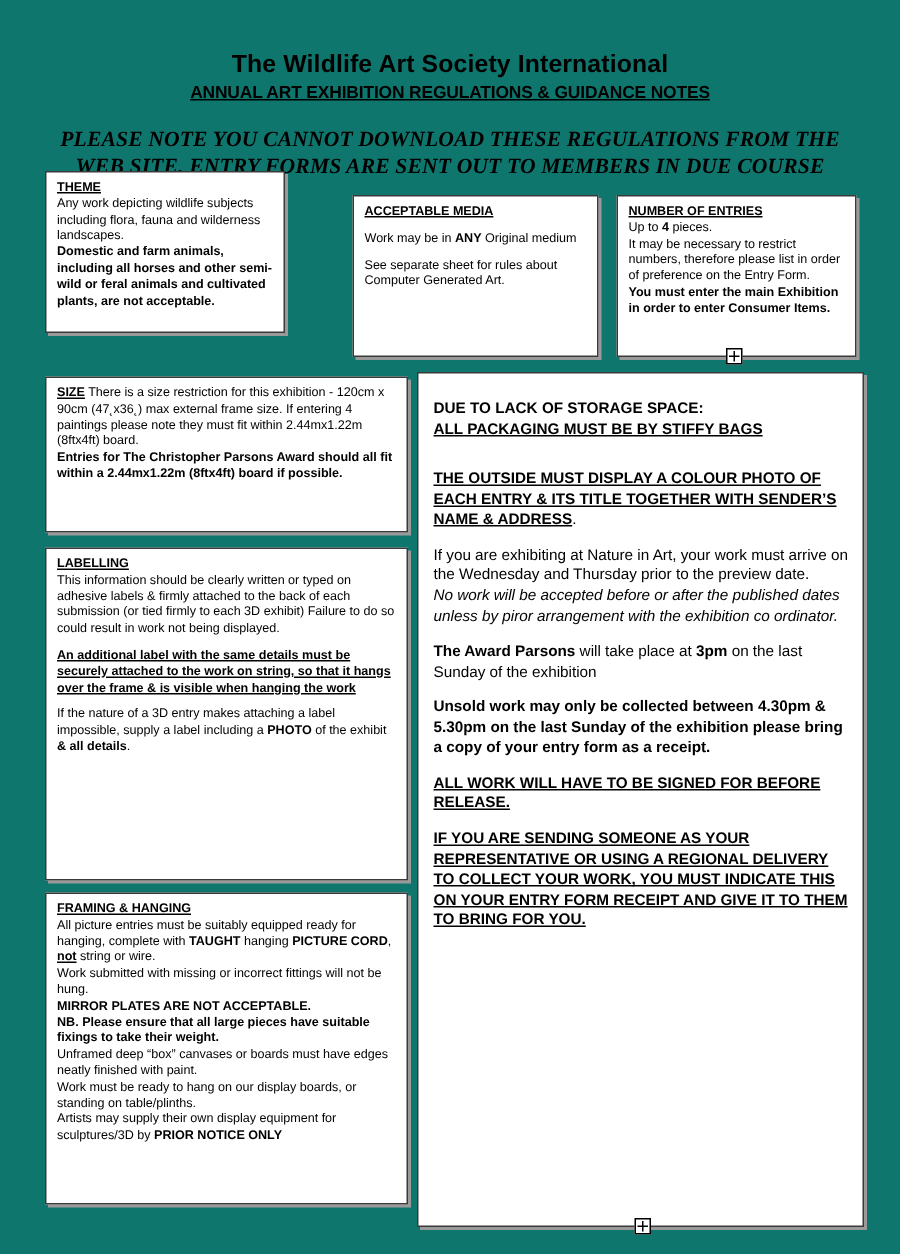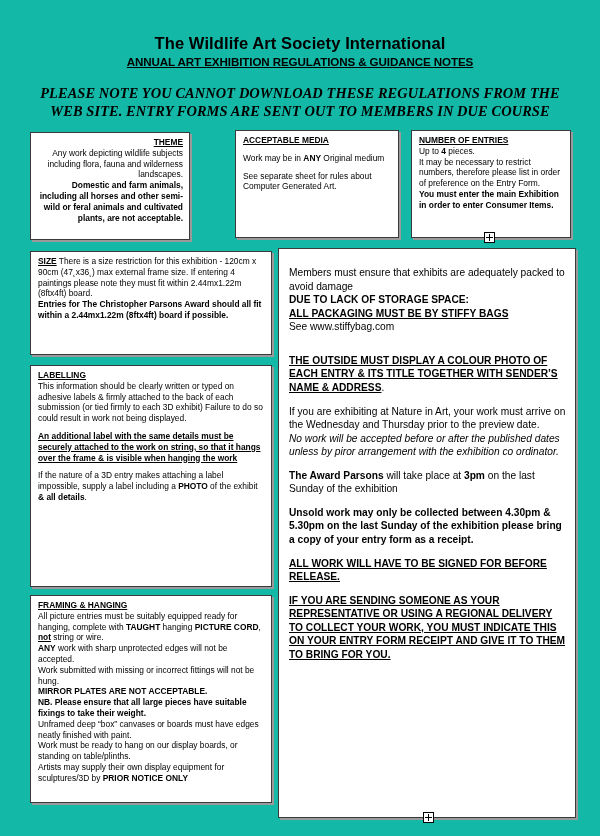--- a/index.html
+++ b/index.html
@@ -12,21 +12,21 @@
     height: 836px;
     position: relative;
     font-family: "Liberation Sans", sans-serif;
     color: #000000;
     overflow: hidden;
   }
   .page {
     position: relative;
     width: 600px;
     height: 836px;
-    background: #14b8a6;
+    background: #0f766e;
   }
 
   
   .header {
     text-align: center;
     padding-top: 34px;
   }
   .title-main {
     font-family: "Liberation Sans", sans-serif;
     font-size: 16.5px;
@@ -75,21 +75,21 @@
   .hdr {
     font-weight: bold;
     text-decoration: underline;
   }
   .b { font-weight: bold; }
   .u { }
   .bu { font-weight: bold; text-decoration: underline; }
   .it { font-style: italic; }
 
   
-  #box-theme   { left: 30px;  top: 132px; width: 160px;  height: 108px; text-align: right; }
+  #box-theme   { left: 30px;  top: 114px; width: 160px;  height: 108px; }
   #box-media   { left: 235px; top: 130px; width: 164px;  height: 108px; }
   #box-entries { left: 411px; top: 130px; width: 160px;  height: 108px; }
 
   
   #box-size    { left: 30px;  top: 251px; width: 242px;  height: 104px; }
   #box-label   { left: 30px;  top: 365px; width: 242px;  height: 222px; }
   #box-framing { left: 30px;  top: 595px; width: 242px;  height: 208px; }
 
   
   #box-packaging {
@@ -182,35 +182,32 @@
     <p>This information should be clearly written or typed on adhesive labels &amp; firmly attached to the back of each submission (or tied firmly to each 3D exhibit) Failure to do so could result in work not being displayed.</p>
     <div class="gap"></div>
     <p class="bu">An additional label with the same details must be securely attached to the work on string, so that it hangs over the frame &amp; is visible when hanging the work</p>
     <div class="gap"></div>
     <p><span>If the nature of a 3D entry makes attaching a label impossible, supply a label including a </span><span class="b">PHOTO</span><span> of the exhibit </span><span class="b">&amp; all details</span><span>.</span></p>
   </div>
 
   <div class="box" id="box-framing">
     <p class="hdr">FRAMING &amp; HANGING</p>
     <p><span>All picture entries must be suitably equipped ready for hanging, complete with </span><span class="b">TAUGHT</span><span> hanging </span><span class="b">PICTURE CORD</span><span>, </span><span class="bu">not</span><span> string or wire.</span></p>
-    <p><span class="b">ANY</span><span> work with sharp unprotected edges will not be accepted.</span></p>
     <p>Work submitted with missing or incorrect fittings will not be hung.</p>
     <p class="b">MIRROR PLATES ARE NOT ACCEPTABLE.</p>
     <p class="b">NB. Please ensure that all large pieces have suitable fixings to take their weight.</p>
     <p>Unframed deep “box” canvases or boards must have edges neatly finished with paint.</p>
     <p>Work must be ready to hang on our display boards, or standing on table/plinths.</p>
     <p><span>Artists may supply their own display equipment for sculptures/3D by </span><span class="b">PRIOR NOTICE ONLY</span></p>
   </div>
 
   <div class="box" id="box-packaging">
     <div class="gap"></div>
-    <p>Members must ensure that exhibits are adequately packed to avoid damage</p>
     <p class="pack-caps-bold">DUE TO LACK OF STORAGE SPACE:</p>
     <p class="pack-caps-bu">ALL PACKAGING MUST BE BY STIFFY BAGS</p>
-    <p>See www.stiffybag.com</p>
     <div class="gap"></div>
     <div class="gap"></div>
     <p><span class="pack-caps-bu">THE OUTSIDE MUST DISPLAY A COLOUR PHOTO OF EACH ENTRY &amp; ITS TITLE TOGETHER WITH SENDER’S NAME &amp; ADDRESS</span><span>.</span></p>
     <div class="gap"></div>
     <p>If you are exhibiting at Nature in Art, your work must arrive on the Wednesday and Thursday prior to the preview date.</p>
     <p class="it">No work will be accepted before or after the published dates unless by piror arrangement with the exhibition co ordinator.</p>
     <div class="gap"></div>
     <p><span class="b">The Award Parsons</span><span> will take place at </span><span class="b">3pm</span><span> on the last Sunday of the exhibition</span></p>
     <div class="gap"></div>
     <p class="b">Unsold work may only be collected between 4.30pm &amp; 5.30pm on the last Sunday of the exhibition please bring a copy of your entry form as a receipt.</p>

